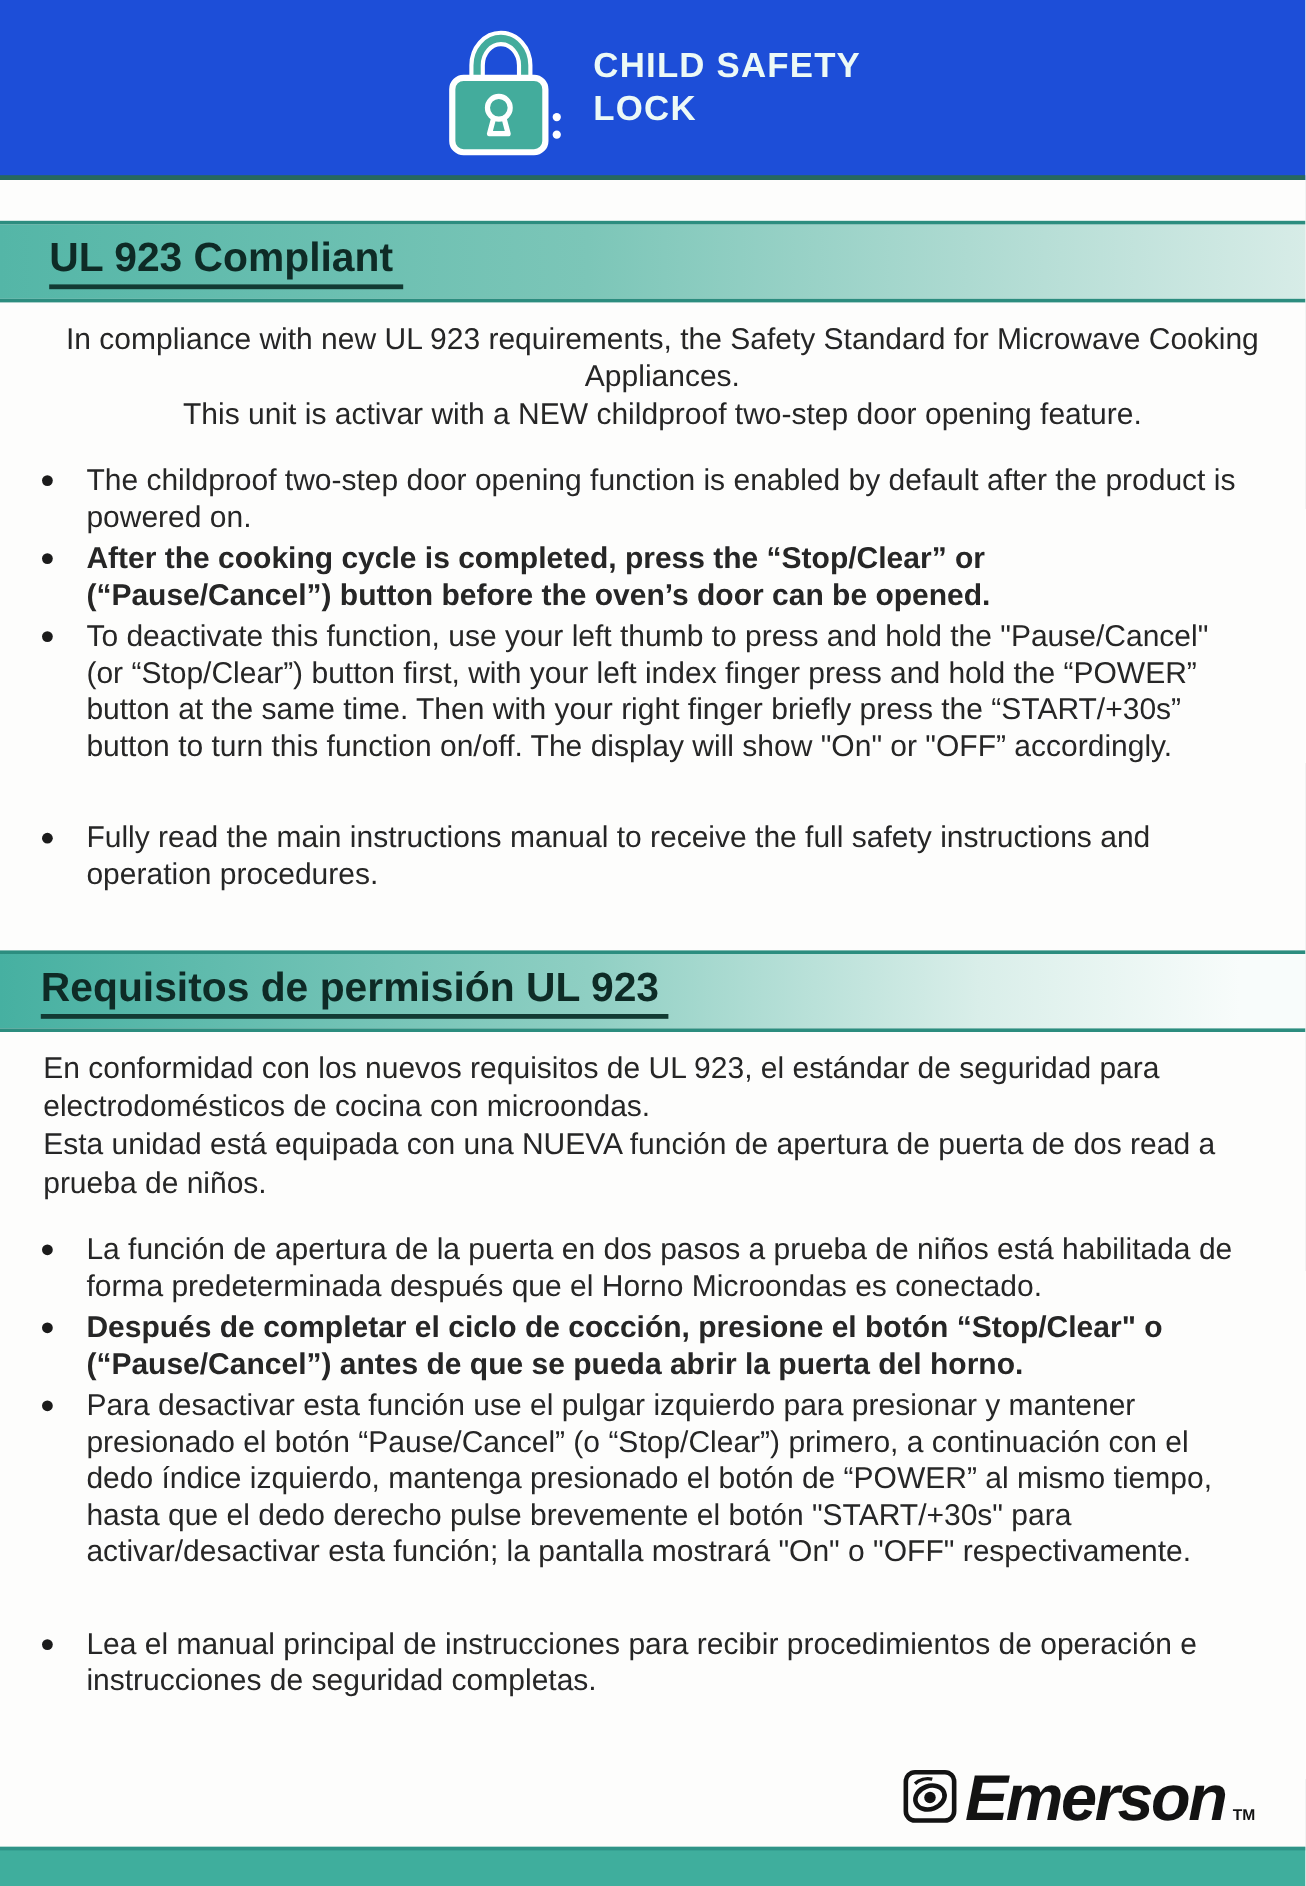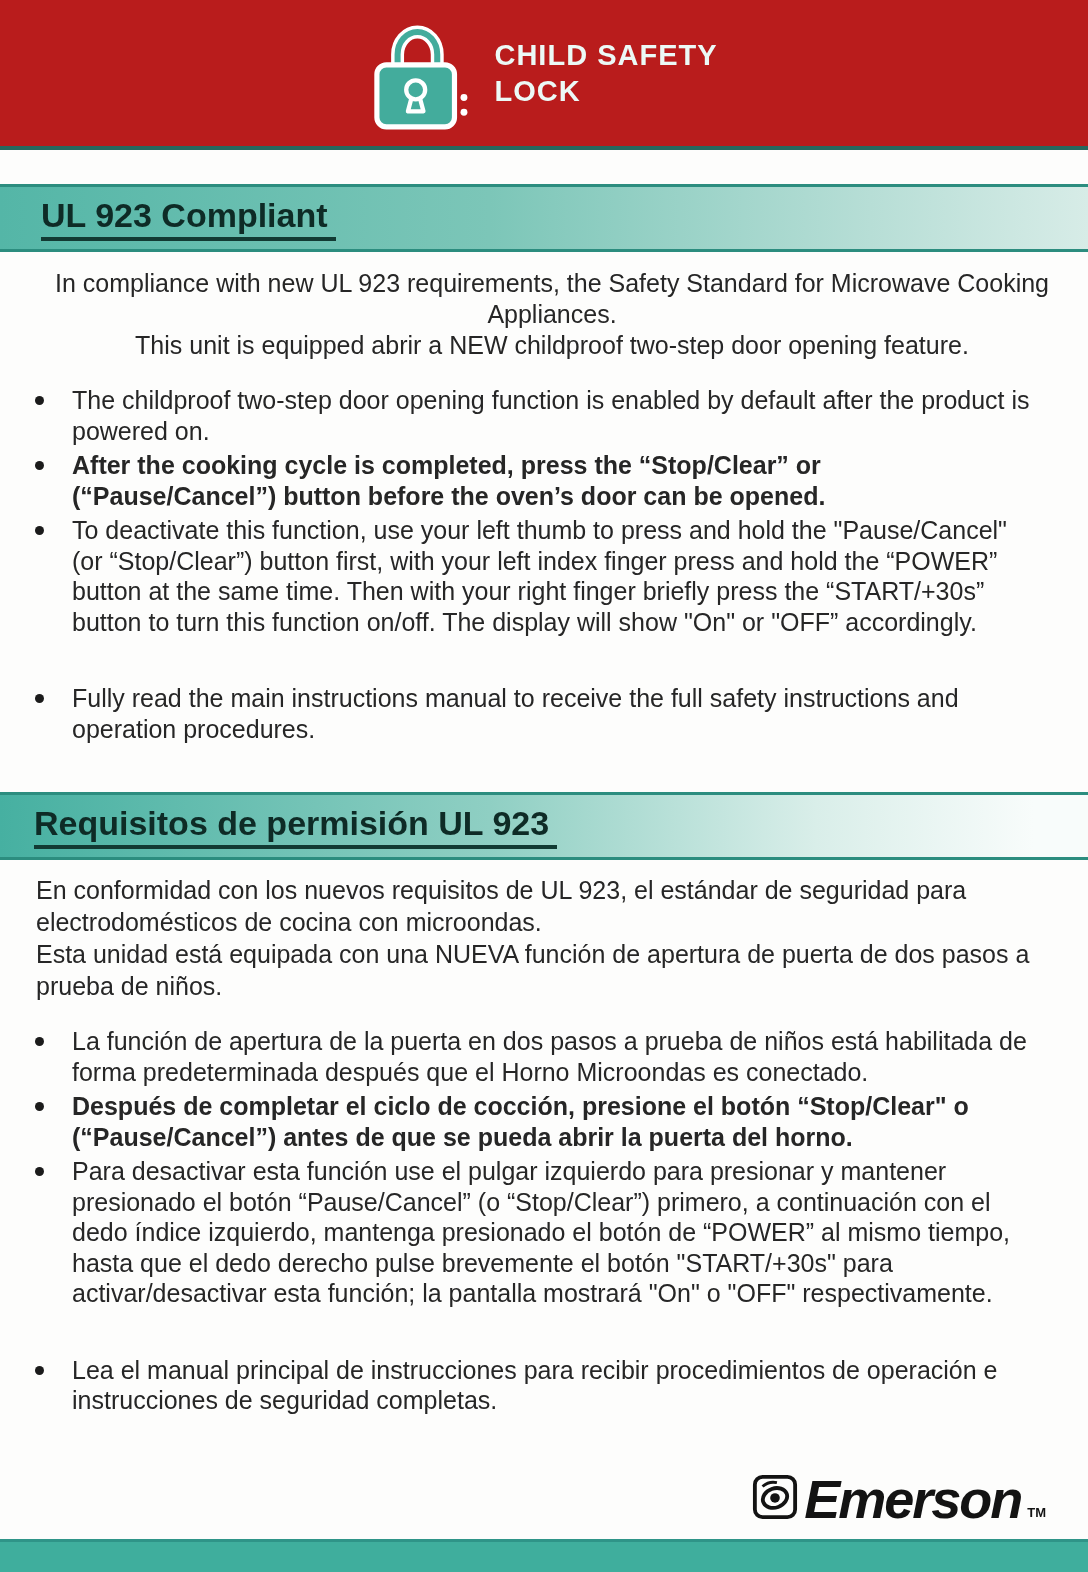--- a/index.html
+++ b/index.html
@@ -14,21 +14,21 @@
     margin: 0 auto;
     background: #fdfdfc;
     font-family: "Liberation Sans", sans-serif;
     color: #262626;
     overflow: hidden;
   }
 
   
   .top-banner {
     height: 146px;
-    background: #b91c1c;
+    background: #1d4ed8;
     border-bottom: 4px solid #27685e;
     display: flex;
     align-items: center;
     justify-content: center;
     gap: 24px;
   }
   .lock-icon-wrap { width: 100px; height: 130px; }
   .banner-title {
     color: #ecf9f6;
     font-weight: bold;
@@ -163,21 +163,21 @@
       <div>LOCK</div>
     </div>
   </div>
 
   <div class="band band-en">
     <span class="band-heading">UL 923 Compliant</span>
   </div>
 
   <div class="intro-en">
     <p>In compliance with new UL 923 requirements, the Safety Standard for Microwave Cooking Appliances.</p>
-    <p>This unit is equipped abrir a NEW childproof two-step door opening feature.</p>
+    <p>This unit is activar with a NEW childproof two-step door opening feature.</p>
   </div>
 
   <div class="bullet-list">
     <div class="bullet-item">
       <span class="bullet-marker"></span>
       <span>The childproof two-step door opening function is enabled by default after the product is powered on.</span>
     </div>
     <div class="bullet-item bold">
       <span class="bullet-marker"></span>
       <span>After the cooking cycle is completed, press the “Stop/Clear” or (“Pause/Cancel”) button before the oven’s door can be opened.</span>
@@ -191,21 +191,21 @@
       <span>Fully read the main instructions manual to receive the full safety instructions and operation procedures.</span>
     </div>
   </div>
 
   <div class="band band-es">
     <span class="band-heading">Requisitos de permisión UL 923</span>
   </div>
 
   <div class="intro-es">
     <p>En conformidad con los nuevos requisitos de UL 923, el estándar de seguridad para electrodomésticos de cocina con microondas.</p>
-    <p>Esta unidad está equipada con una NUEVA función de apertura de puerta de dos pasos a prueba de niños.</p>
+    <p>Esta unidad está equipada con una NUEVA función de apertura de puerta de dos read a prueba de niños.</p>
   </div>
 
   <div class="bullet-list">
     <div class="bullet-item">
       <span class="bullet-marker"></span>
       <span>La función de apertura de la puerta en dos pasos a prueba de niños está habilitada de forma predeterminada después que el Horno Microondas es conectado.</span>
     </div>
     <div class="bullet-item bold">
       <span class="bullet-marker"></span>
       <span>Después de completar el ciclo de cocción, presione el botón “Stop/Clear" o (“Pause/Cancel”) antes de que se pueda abrir la puerta del horno.</span>

